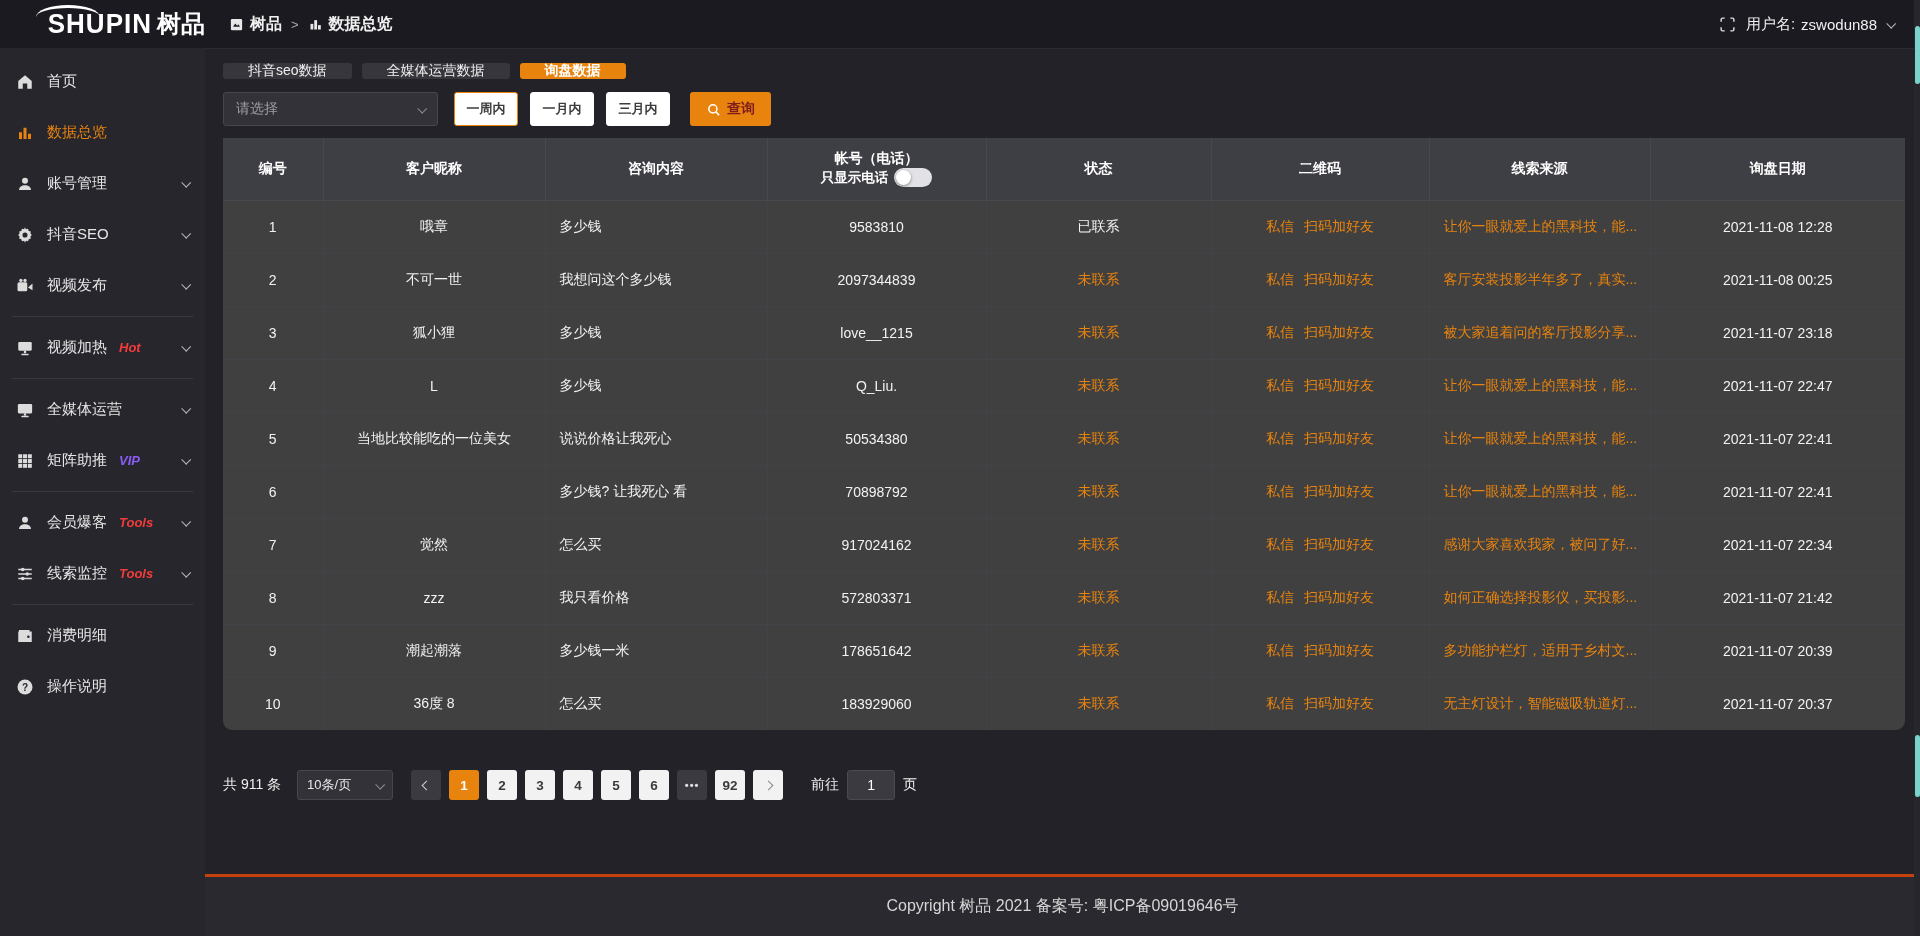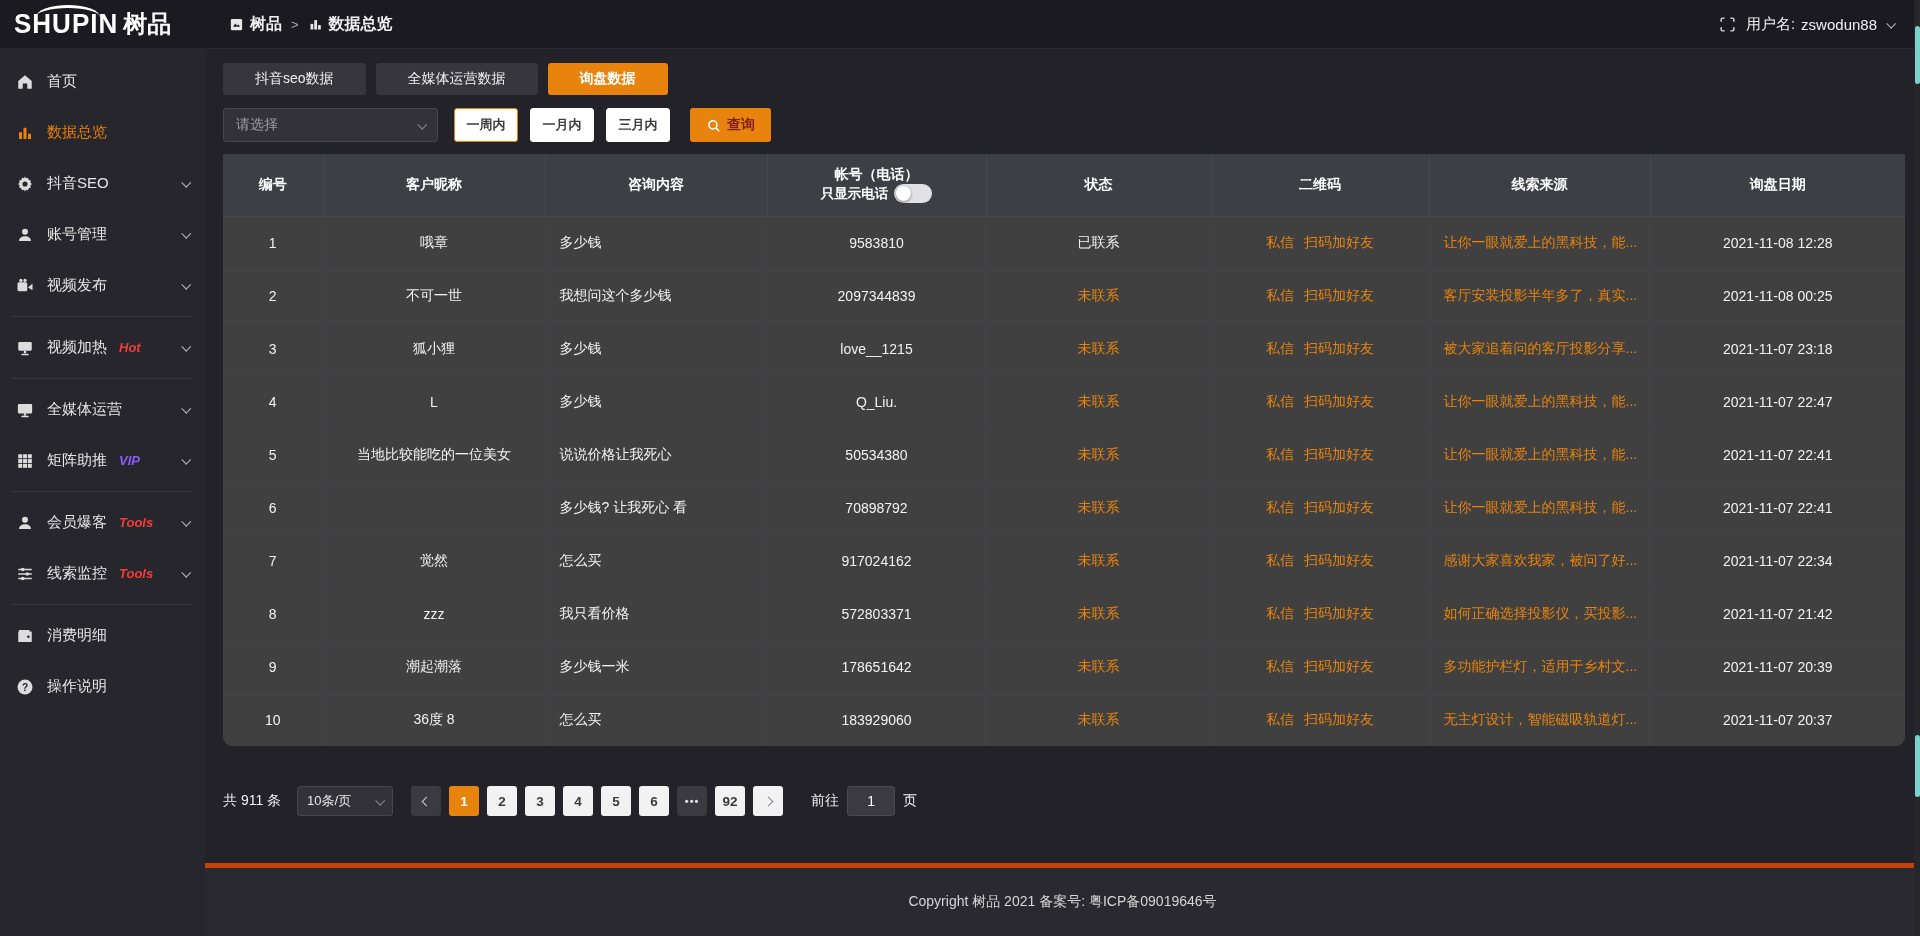--- a/index.html
+++ b/index.html
@@ -5,21 +5,21 @@
   * { margin:0; padding:0; box-sizing:border-box; }
   html,body { width:1920px; height:936px; overflow:hidden; }
   body {
     font-family:"Liberation Sans","DejaVu Sans",sans-serif;
     background:#222228; color:#f0f0f0; position:relative;
     --accent:#e8830e;
   }
   
   .topbar { position:absolute; top:0; left:0; right:0; height:48px; background:#1a1a20;
             display:flex; align-items:center; z-index:5; }
-  .logo { width:205px; height:100%; display:flex; align-items:center; padding-left:14px; position:relative; }
+  .logo { width:205px; height:100%; display:flex; align-items:center; padding-left:14px; position:relative;justify-content:flex-end; }
   .logo-arc { position:absolute; left:36px; top:5px; width:64px; height:12px;
               border-top:3px solid #fff; border-radius:50% 50% 0 0 / 100% 100% 0 0; }
   .logo-en { font-size:26px; font-weight:800; letter-spacing:1px; color:#fff; transform:scaleY(1.05); }
   .logo-cn { font-size:24px; font-weight:800; color:#fff; margin-left:5px; }
   .breadcrumb { display:flex; align-items:center; gap:6px; margin-left:24px; font-size:16px; font-weight:bold; }
   .bc-icon { width:15px; height:15px; display:inline-flex; color:#e8e8e8; }
   .bc-icon svg { width:100%; height:100%; }
   .bc-sep { color:#aaa; font-size:13px; margin:0 3px; font-weight:normal; }
   .topbar-right { margin-left:auto; display:flex; align-items:center; gap:10px; padding-right:26px; font-size:15px; }
   .fs-icon { width:17px; height:17px; color:#e0e0e0; display:inline-flex; cursor:pointer; }
@@ -37,21 +37,21 @@
   .side-item .icon svg { width:100%; height:100%; }
   .side-item.active { color:var(--accent); }
   .side-item.active .icon { color:var(--accent); }
   .side-item .chev { margin-left:auto; }
   .badge { font-style:italic; font-weight:bold; font-size:13px; margin-left:12px; }
   .side-divider { height:1px; background:#38383e; margin:5px 12px; }
   
   .main { position:absolute; left:205px; top:48px; right:0; bottom:0; background:#222228;
           border-top:1px solid #2c2c32; }
   .tabs-row { display:flex; gap:10px; margin:14px 0 0 18px; }
-  .tab { height:32px; padding:0 32px; background:#36363c; color:#f0f0f0; border-radius:3px;
+  .tab { height:16px; padding:0 25px; background:#36363c; color:#f0f0f0; border-radius:3px;
          display:flex; align-items:center; font-size:14px; cursor:pointer; }
   .tab.active { background:var(--accent); color:#fff; font-weight:bold; }
   .filter-row { display:flex; align-items:center; margin:13px 0 0 18px; }
   .select { width:215px; height:34px; background:#323238; border:1px solid #46464c; border-radius:3px;
             display:flex; align-items:center; justify-content:space-between; padding:0 12px;
             font-size:14px; color:#9c9ca2; cursor:pointer; }
   .ranges { display:flex; gap:12px; margin-left:16px; }
   .range-btn { height:34px; min-width:64px; padding:0 4px; background:#fff; color:#3c3c3c;
                border-radius:3px; border:1px solid #fff; display:flex; align-items:center;
                justify-content:center; font-size:13px; font-weight:bold; cursor:pointer; }
@@ -94,23 +94,23 @@
   .pbtn.dots { letter-spacing:1px; font-size:11px; }
   .arr { display:inline-block; width:7px; height:7px; border-left:1.8px solid #cfcfd5;
          border-bottom:1.8px solid #cfcfd5; }
   .arr.left { transform:rotate(45deg); }
   .arr.right { transform:rotate(-135deg); border-color:#85858b; }
   .goto-label { margin:0 8px 0 24px; }
   .goto-label.unit { margin:0 0 0 8px; }
   .goto-input { width:48px; height:30px; background:#3a3a40; border:1px solid #4a4a50; border-radius:3px;
                 color:#fff; font-size:14px; text-align:center; font-family:inherit; }
   
-  .footer { position:absolute; left:0; right:0; bottom:0; height:73px; background:#29292f;
-            border-top:5px solid #c2410c; display:flex; align-items:center; justify-content:center;
-            font-size:14px; color:#d6d6d6; }
+  .footer { position:absolute; left:0; right:0; bottom:0; height:62px; background:#29292f;
+            border-top:3px solid #c2410c; display:flex; align-items:center; justify-content:center;
+            font-size:16px; color:#d6d6d6; }
   .scrollbar { position:absolute; top:0; right:0; bottom:0; width:6px; background:#26262b; z-index:9; }
   .thumb { position:absolute; right:0; width:5px; border-radius:3px; background:#79d2cc; }
   .thumb.t1 { top:26px; height:58px; }
   .thumb.t2 { top:735px; height:62px; }
 </style>
 </head>
 <body style="--accent: #e8830e;">
 
 <div class="topbar">
   <div class="logo">
@@ -167,35 +167,35 @@
             <rect x="4" y="11" width="4" height="9"></rect>
             <rect x="10" y="5" width="4" height="15"></rect>
             <rect x="16" y="13" width="4" height="7"></rect>
           </svg>
         </span>
        <span>数据总览</span>
      </div>
       <div class="side-item">
        <span class="icon">
           <svg viewBox="0 0 24 24" fill="currentColor">
+            <circle cx="12" cy="7.5" r="4"></circle>
+            <path d="M4 20c0-4 3.6-6.5 8-6.5s8 2.5 8 6.5z"></path>
+          </svg>
+        </span>
+       <span>账号管理</span>
+        <span class="chev"></span>
+     </div>
+      <div class="side-item">
+       <span class="icon">
+          <svg viewBox="0 0 24 24" fill="currentColor">
             <path d="M12 1.8l1.2 2.6 2.8-.6 1 2.7 2.8.7-.6 2.8 2 2-2 2 .6 2.8-2.8.7-1 2.7-2.8-.6L12 22.2l-1.2-2.6-2.8.6-1-2.7-2.8-.7.6-2.8-2-2 2-2-.6-2.8 2.8-.7 1-2.7 2.8.6z"></path>
             <circle cx="12" cy="12" r="3.4" fill="#26262c"></circle>
           </svg>
         </span>
        <span>抖音SEO</span>
-        <span class="chev"></span>
-     </div>
-      <div class="side-item">
-       <span class="icon">
-          <svg viewBox="0 0 24 24" fill="currentColor">
-            <circle cx="12" cy="7.5" r="4"></circle>
-            <path d="M4 20c0-4 3.6-6.5 8-6.5s8 2.5 8 6.5z"></path>
-          </svg>
-        </span>
-       <span>账号管理</span>
         <span class="chev"></span>
      </div>
       <div class="side-item">
        <span class="icon">
           <svg viewBox="0 0 24 24" fill="currentColor">
             <circle cx="6.5" cy="4.5" r="2.2"></circle>
             <circle cx="12" cy="4.5" r="2.2"></circle>
             <rect x="2" y="7" width="13" height="12" rx="2"></rect>
             <path d="M22 8.5v9l-6-3.5z"></path>
           </svg>

